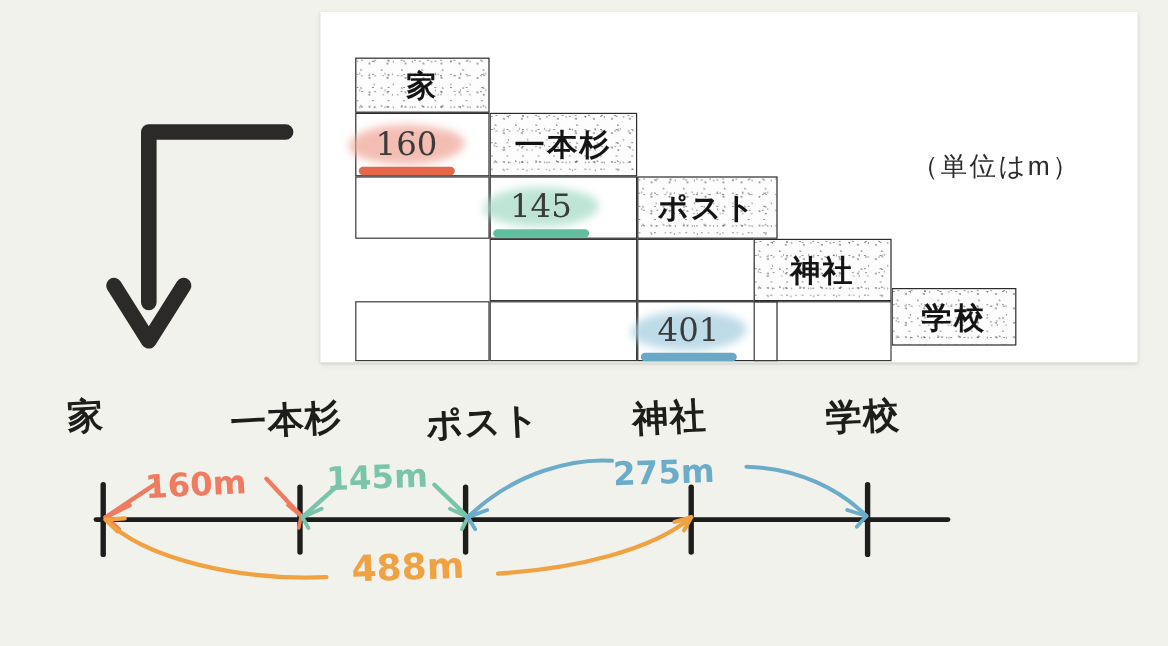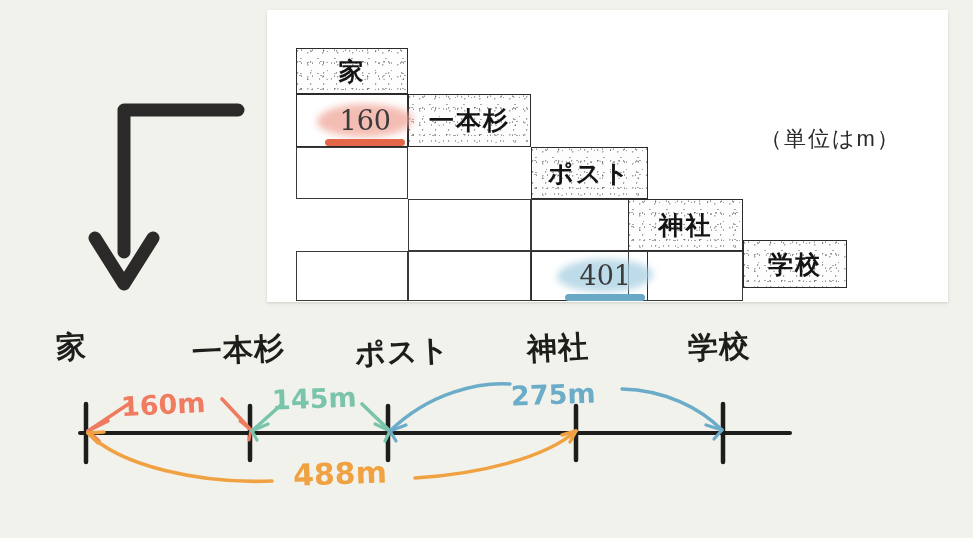--- a/index.html
+++ b/index.html
@@ -71,21 +71,21 @@
       radial-gradient(circle at 88% 88%, rgba(40,40,40,.38) 0.6px, transparent 0.8px),
       radial-gradient(circle at 14% 88%, rgba(40,40,40,.42) 0.6px, transparent 0.8px),
       radial-gradient(circle at 92% 12%, rgba(40,40,40,.45) 0.6px, transparent 0.8px);
     background-size: 13px 11px, 17px 15px, 11px 13px, 19px 17px, 15px 12px, 12px 16px, 21px 14px, 16px 19px;
   }
 
   
   .num {
     display: flex;
     align-items: center;
-    justify-content: flex-end;
+    justify-content: flex-start;
   }
   .num .val {
     position: relative;
     display: inline-block;
     font-family: "DejaVu Serif", "Liberation Serif", serif;
     font-size: 27px;
     color: #3b3b3b;
     padding: 2px 16px 3px 16px;
     z-index: 2;
   }
@@ -177,20 +177,23 @@
       </div>
 
       <div class="cell num" style="left:29px; top:84px; width:112px; height:53px; --hl:#f0a79a; --ul:#e4674a;">
         <span class="val" style="--hl:#f0a79a; --ul:#e4674a;">160</span>
       </div>
       <div class="cell place" style="left:141px; top:84px; width:123px; height:53px;">
         <span>一本杉</span>
       </div>
 
       <div class="cell blank" style="left:29px; top:137px; width:112px; height:52px;"></div>
+      <div class="cell num" style="left:141px; top:137px; width:123px; height:52px;">
+        <span class="val" style="--hl:#a8dcc8; --ul:#61bfa0;">145</span>
+      </div>
       <div class="cell place" style="left:264px; top:137px; width:117px; height:52px;">
         <span>ポスト</span>
       </div>
 
       <div class="cell blank" style="left:141px; top:189px; width:123px; height:52px;"></div>
       <div class="cell blank" style="left:264px; top:189px; width:117px; height:52px;"></div>
       <div class="cell place" style="left:361px; top:189px; width:115px; height:52px;">
         <span>神社</span>
       </div>
 

